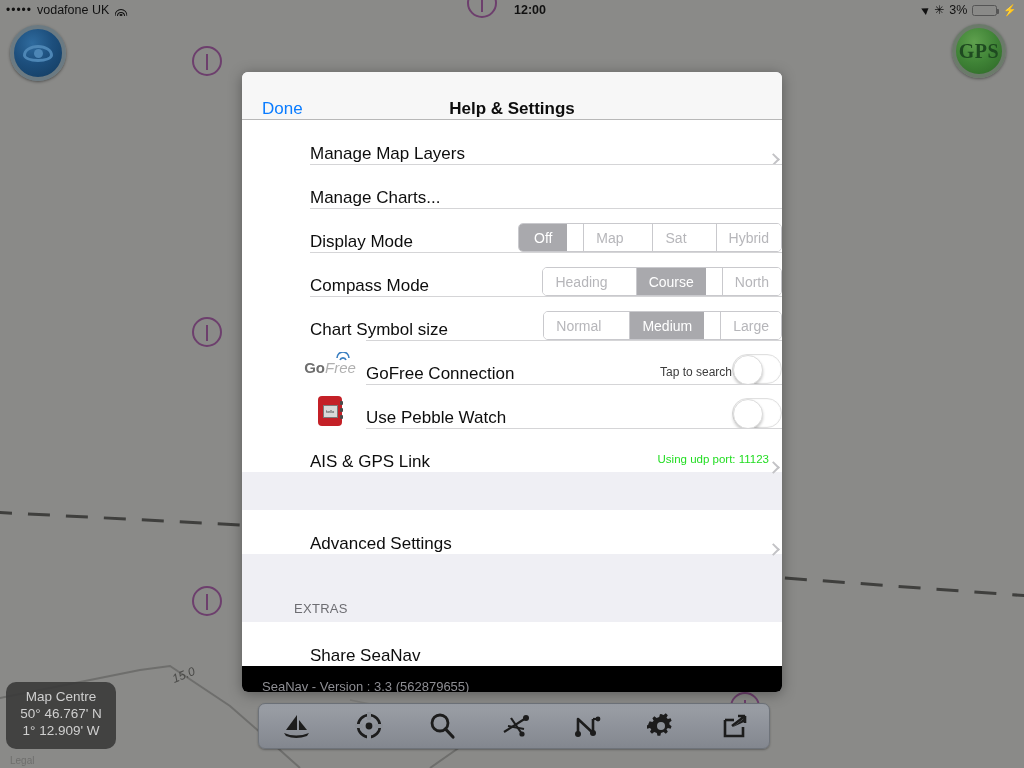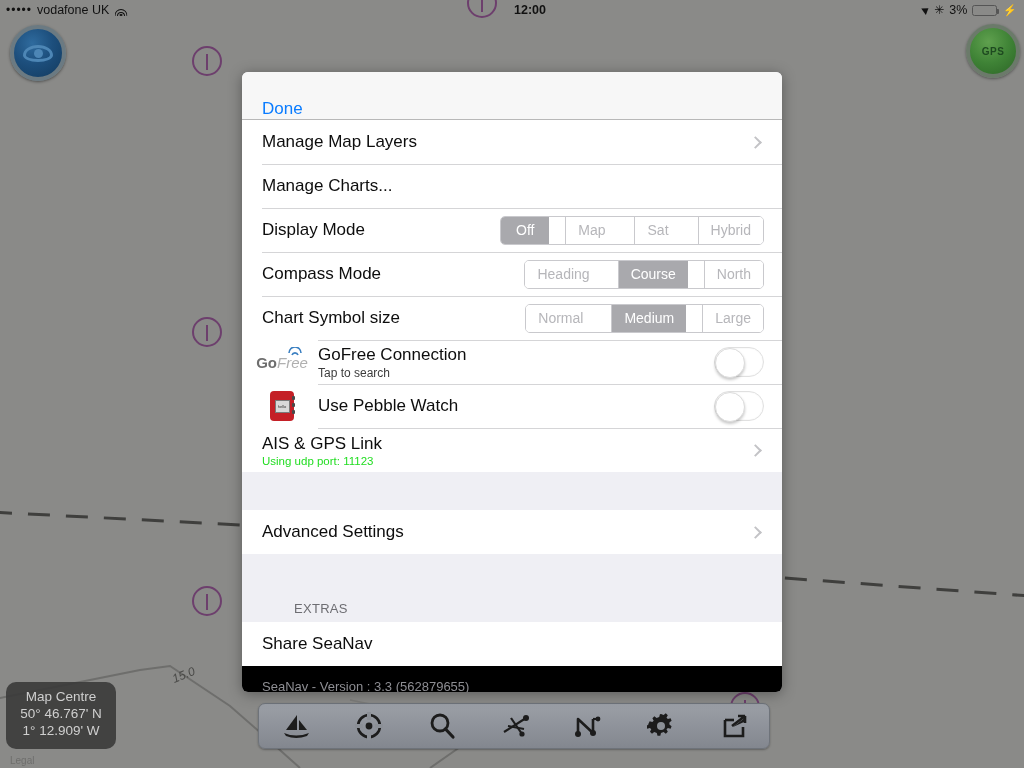--- a/index.html
+++ b/index.html
@@ -104,26 +104,27 @@
   }
   .eye-shape {
     width: 30px; height: 17px;
     border: 3px solid #4d86b5;
     border-radius: 50% 50% 50% 50% / 60% 60% 40% 40%;
     display: flex; align-items: center; justify-content: center;
   }
   .eye-pupil { width: 9px; height: 9px; border-radius: 50%; background: #4d86b5; }
 
   .gps-btn {
-    right: 4px; top: 24px; width: 54px; height: 54px;
+    right: 18px; top: 24px; width: 54px; height: 54px;
     background: radial-gradient(circle at 40% 30%, #5fa04e 0%, #3f8336 50%, #2c6526 100%);
     border: 4px solid #6b7a6a;
     box-shadow: 0 1px 3px rgba(0,0,0,.4);
-    color: #1e4a20; font-weight: bold; font-size: 10px;
+    color: #1e4a20; font-weight: bold; font-size: 20px;
     letter-spacing: .5px;
+    font-family: Liberation Serif, serif;
   }
 
   
   .info-panel {
     position: absolute;
     background: rgba(58,58,58,.9);
     border-radius: 10px;
     color: #cfcfcf;
     text-align: center;
     z-index: 20;
@@ -189,23 +190,24 @@
   }
   .modal-title {
     width: 100%; text-align: center;
     font-size: 17px; font-weight: bold; color: #0d0d0d;
   }
 
   .list { background: #fff; }
   .row {
     position: relative;
     height: 44px;
-    display: flex; align-items: center;
-    padding-left: 20px; padding-right: 18px;
+    display: flex; align-items: flex-end;
+    padding-left: 20px; 
     background: #fff;
+    margin-left: 48px;
   }
   .row + .row::before {
     content: ""; position: absolute; left: 20px; right: 0; top: 0;
     height: 1px; background: #d5d5d7;
   }
   .row.with-icon + .row::before,
   .row.with-icon::before { left: 76px; }
   .row-label { font-size: 17px; color: #0d0d0d; flex: 1; }
   .chevron {
     width: 9px; height: 9px;
@@ -237,21 +239,21 @@
   .seg-item:first-child { border-left: none; }
   .seg-item.sel { background: #a9a9ad; color: #fff; }
 
   
   .row-icon {
     width: 40px; height: 34px;
     margin-right: 16px;
     display: flex; align-items: center; justify-content: center;
     flex: none;
   }
-  .row-text { flex: 1; display: flex; flex-direction: column; justify-content: center; }
+  .row-text { flex: 1; display: flex; flex-direction: row; justify-content: center; }
   .row-sub { font-size: 12px; color: #3c3c3c; margin-top: 1px; }
   .row-sub.green { color: #22dd22; font-size: 11.5px; }
 
   
   .gofree {
     font-size: 15px; font-weight: bold; color: #6e6e6e;
     position: relative; line-height: 1;
   }
   .gofree .lt { font-weight: normal; color: #b0b0b0; font-style: italic; }
   .gofree .arcs {
@@ -433,20 +435,21 @@
           <path d="M13 15 L26 5 L26 3 L24 10 Z" fill="#1c1c1c"></path>
         </svg>
       </div>
     </div>
   </div>
 
   <div class="modal">
 
     <div class="modal-header">
       <button class="done-btn">Done</button>
+      <div class="modal-title">Help &amp; Settings</div>
     </div>
 
     <div class="list">
 
       <div class="row">
         <span class="row-label">Manage Map Layers</span>
         <span class="chevron"></span>
       </div>
 
       <div class="row">

